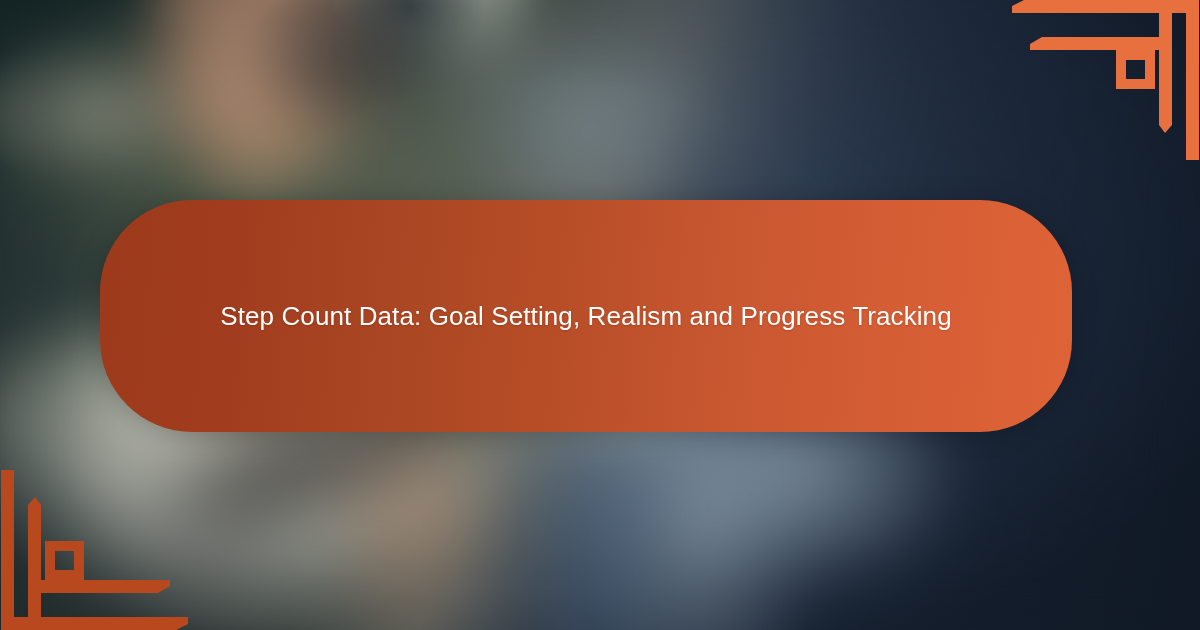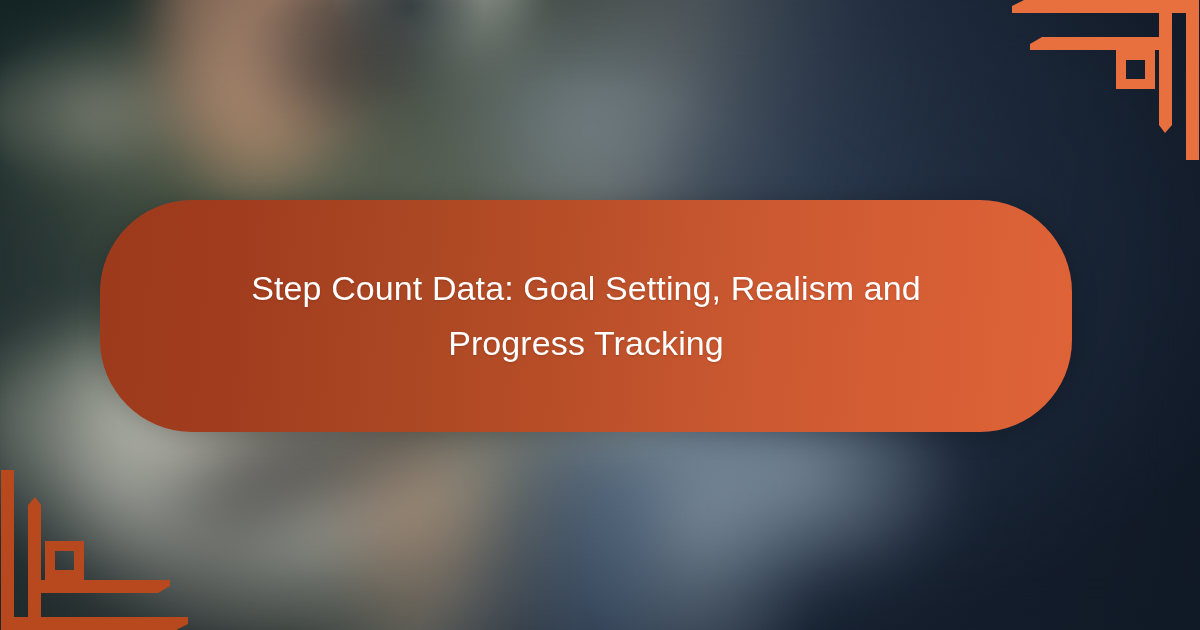--- a/index.html
+++ b/index.html
@@ -134,21 +134,21 @@
     border-radius:92px;
     background:linear-gradient(95deg,
       #9c3a1b 0%, #a13d1e 14%, #ab4723 32%,
       #b84e28 48%, #c85730 64%, #d45d34 80%, #df6337 100%);
     box-shadow:0 2px 26px rgba(0,0,0,0.22);
     display:flex;align-items:center;justify-content:center;
   }
   .banner-title{
     margin:0;
     color:#ffffff;
-    font-size:34px;
+    font-size:26px;
     font-weight:400;
     line-height:1.62;
     letter-spacing:0.1px;
     text-align:center;
     max-width:760px;
     text-shadow:0 1px 2px rgba(80,20,0,0.22);
   }
 </style>
 </head>
 <body>

